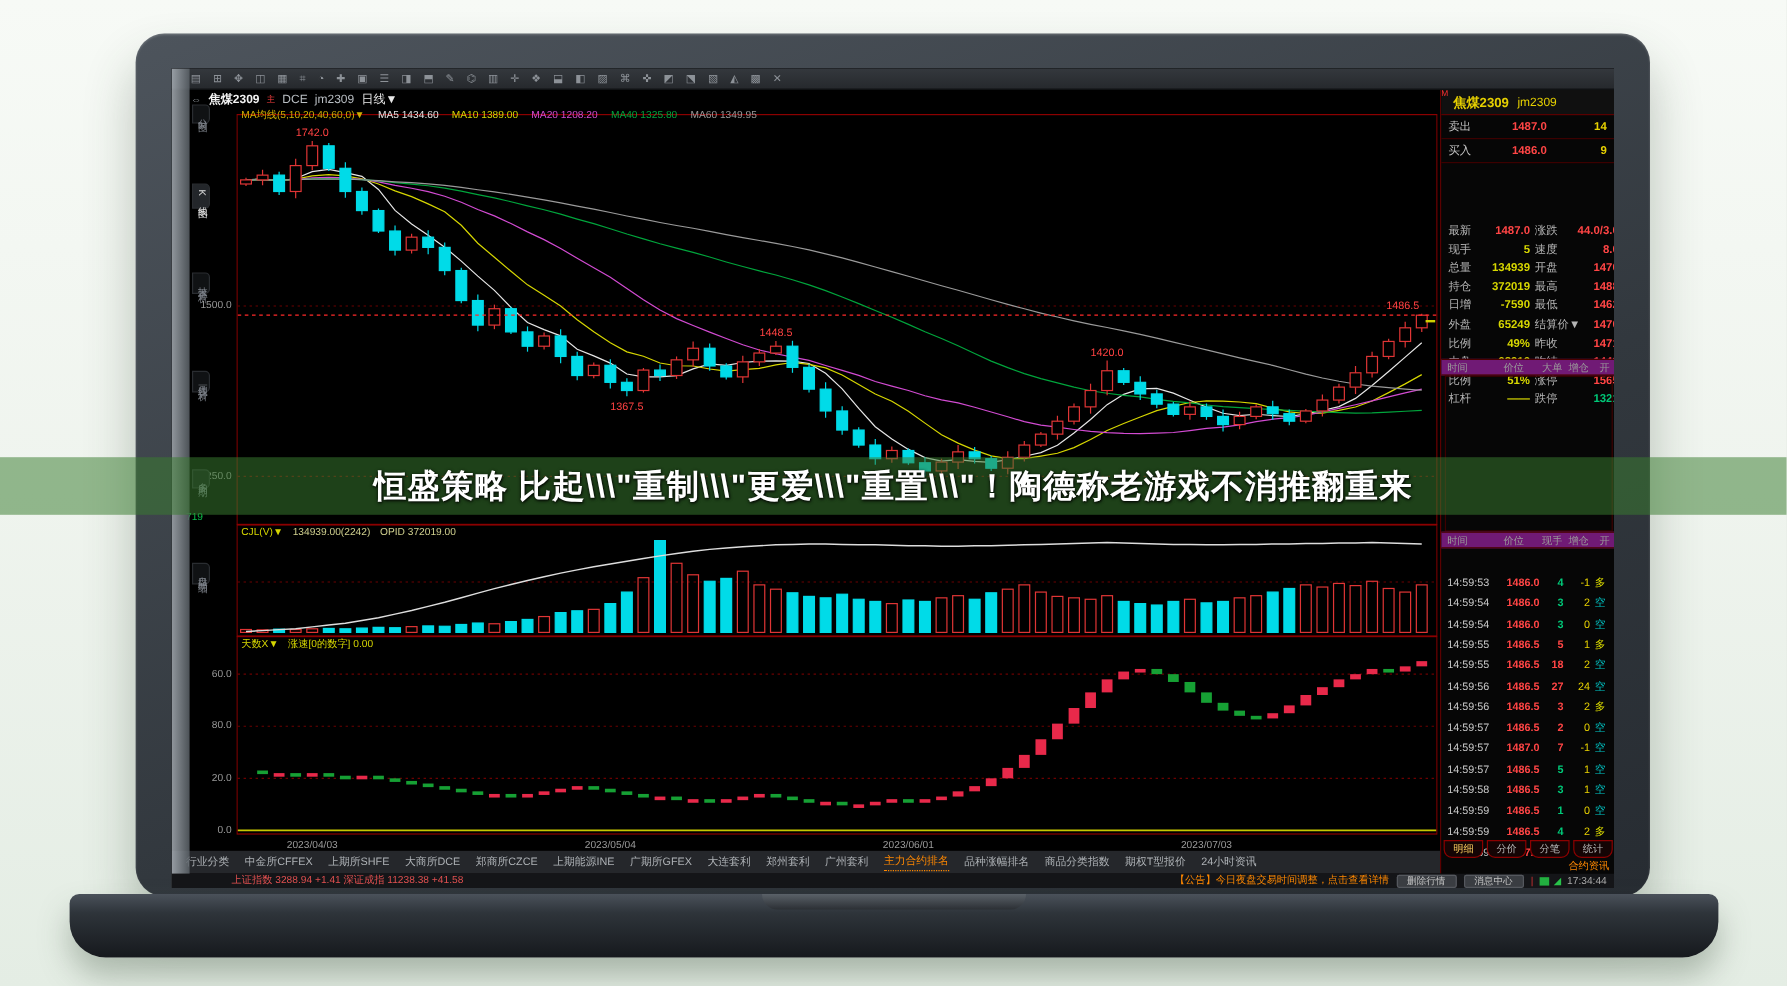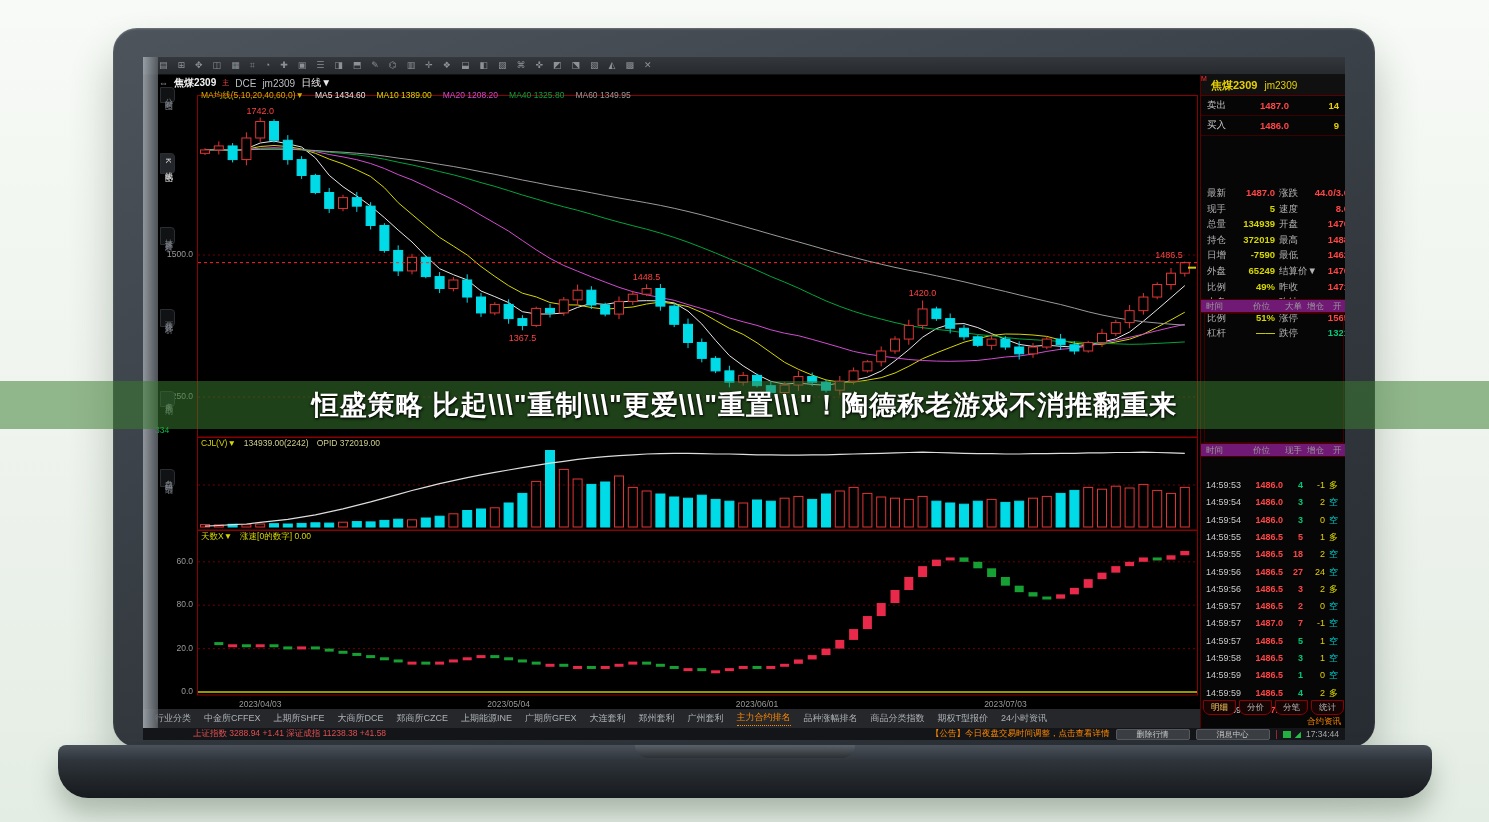--- a/index.html
+++ b/index.html
@@ -74,21 +74,21 @@
   
   .btabs{position:absolute;left:0;top:652px;width:1057px;height:19px;background:#25272b;z-index:4;
          display:flex;align-items:center;gap:13px;padding-left:12px;box-sizing:border-box;font-size:9px;color:#aeb2b6;white-space:nowrap;overflow:hidden;}
   .btab{cursor:default;}
   .btab.on{color:#ff8800;border-bottom:1px dotted #ff8800;padding-bottom:1px;}
   .sbar{position:absolute;left:0;top:671px;width:1202px;height:12px;background:#141518;z-index:6;
         display:flex;align-items:center;font-size:8.5px;box-sizing:border-box;padding:0 6px;white-space:nowrap;}
   .sb-idx{color:#e05050;margin-left:44px;}
   .sb-notice{color:#ff8800;margin-left:auto;}
   .sb-btn{background:#3a3d42;border:1px solid #55585e;border-radius:2px;color:#c4c4c4;font-size:8px;
-          line-height:9px;padding:0 20px;margin-left:6px;}
+          line-height:9px;padding:0 8px;margin-left:6px;}
   .sb-sep{color:#d03030;margin-left:6px;}
   .sb-sq{width:8px;height:7px;background:#22b040;display:inline-block;margin-left:5px;}
   .sb-tri{color:#28c24a;font-size:8px;margin-left:4px;}
   .sb-time{color:#a8a8a8;margin-left:5px;}
   
   .banner{position:absolute;left:0;top:381px;width:100%;height:48px;z-index:50;
           background:rgba(58,124,47,.52);display:flex;align-items:center;justify-content:center;}
   .banner span{color:#ffffff;font-size:27px;font-weight:bold;letter-spacing:1px;white-space:nowrap;
                text-shadow:0 1px 3px rgba(0,0,0,.85),1px 1px 2px rgba(0,0,0,.6);}
 </style>
@@ -470,21 +470,21 @@
           </svg></div>
 
       <div id="axisLabels">
           <div class="axlab" style="left: 2px; top: 192px;">1500.0</div>
           <div class="axlab" style="left: 2px; top: 334px;">1250.0</div>
           <div class="axlab" style="left: 2px; top: 498.8px;">60.0</div>
           <div class="axlab" style="left: 2px; top: 542.2px;">80.0</div>
           <div class="axlab" style="left: 2px; top: 585.6px;">20.0</div>
           <div class="axlab" style="left: 2px; top: 629px;">0.0</div>
         </div>
-      <div class="minigreen">334</div>
+      <div class="minigreen">719</div>
       <div class="pane-label" id="volLabel" style="top:381px">
           <span style="color: rgb(214, 214, 0);">CJL(V)▼</span>
           <span style="color: rgb(207, 207, 142);">134939.00(2242)</span>
           <span style="color: rgb(207, 207, 142);">OPID 372019.00</span>
         </div>
       <div class="pane-label" id="oscLabel" style="top:474px">
           <span style="color: rgb(214, 214, 0);">天数X▼</span>
           <span style="color: rgb(214, 214, 0);">涨速[0的数字] 0.00</span>
         </div>
 

